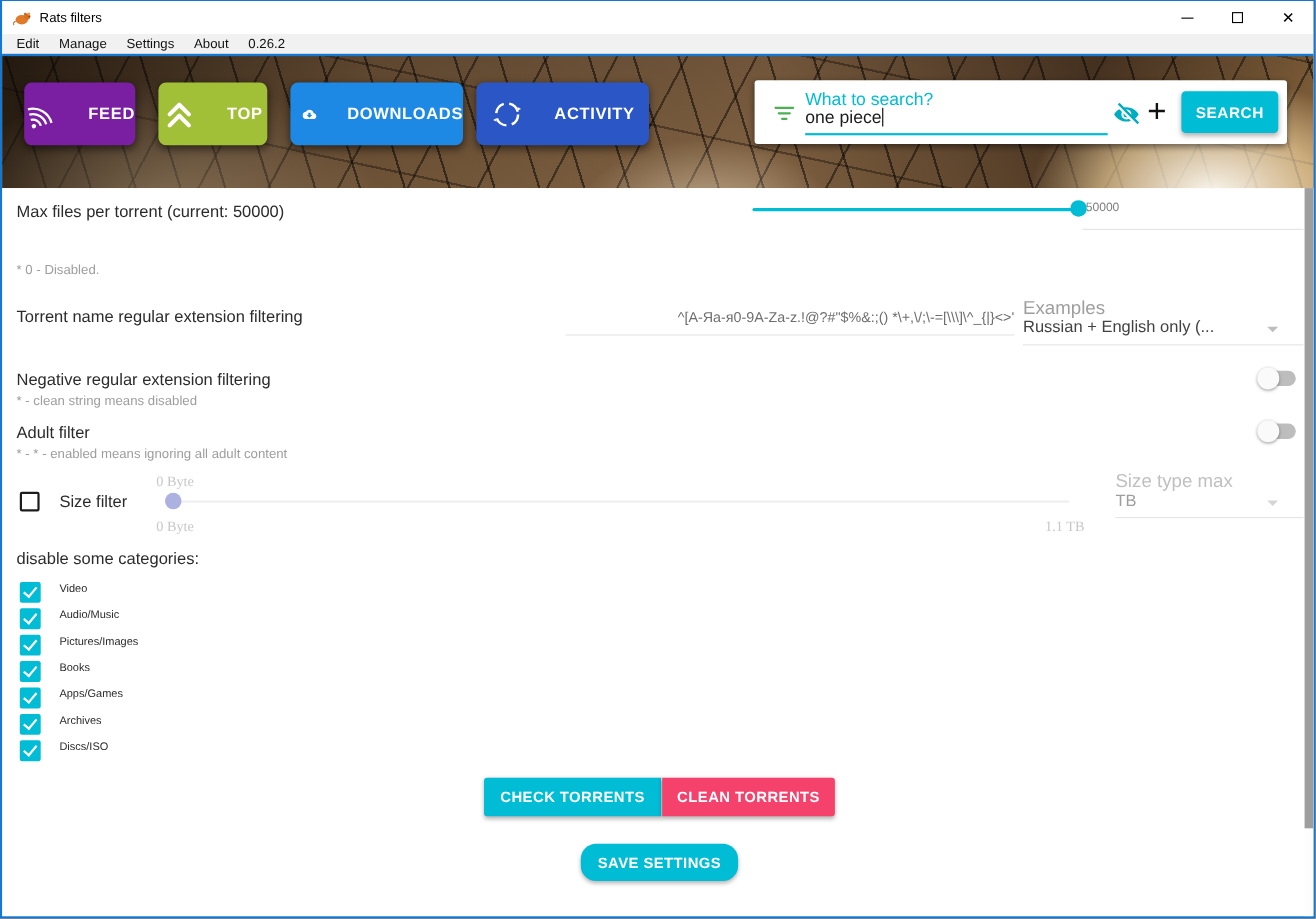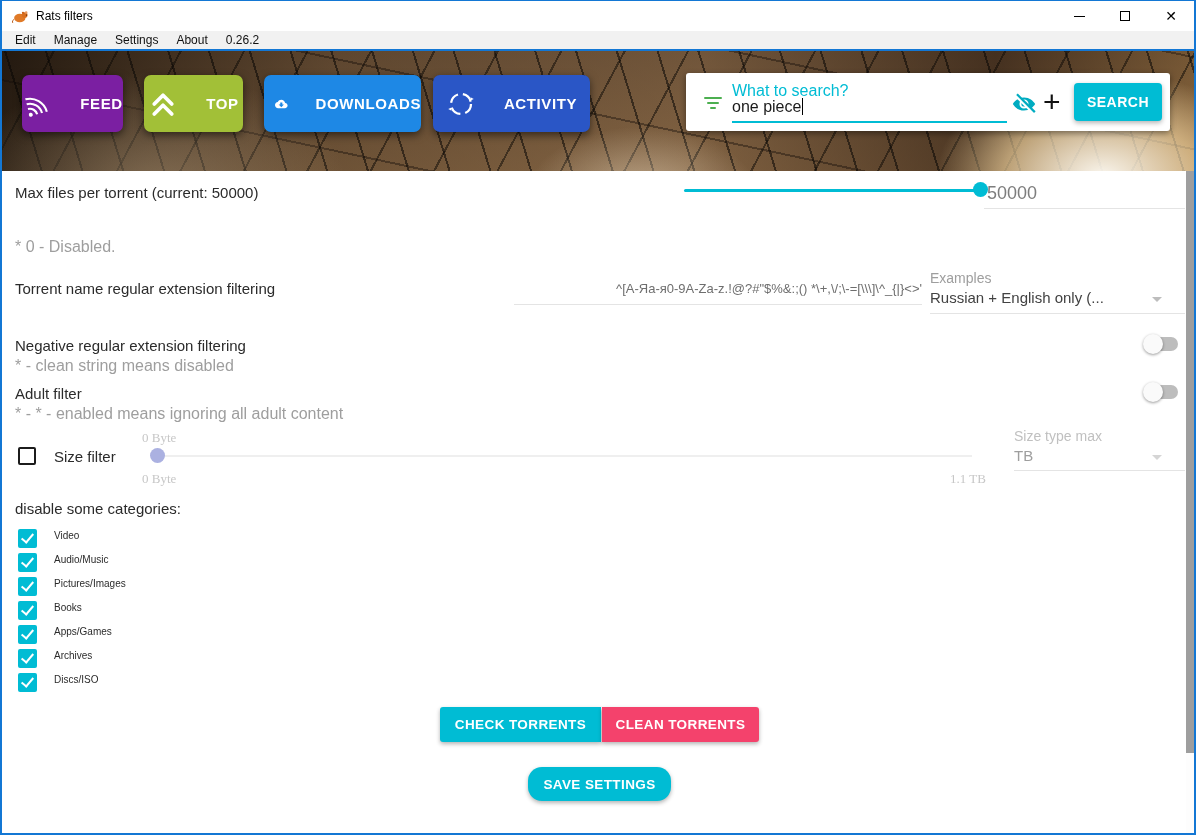--- a/index.html
+++ b/index.html
@@ -60,27 +60,27 @@
   .eyeoff-icon { position:absolute; left:325px; top:18px; width:26px; height:26px; }
   .plus-icon { position:absolute; left:357px; top:12px; font-size:30px; font-weight:300; color:#111; cursor:pointer; }
   .search-btn {
     position:absolute; left:388px; top:10px; width:88px; height:38px; background:#00bcd4;
     border:none; border-radius:4px; color:#fff; font-size:14px; font-weight:bold; letter-spacing:0.5px;
     box-shadow:0 2px 5px rgba(0,0,0,0.3); cursor:pointer; font-family:"Liberation Sans",sans-serif;
   }
   
   .content { position:absolute; left:0; top:170px; right:0; bottom:0; background:#fff; }
   .lbl { position:absolute; font-size:15px; color:#2b2b2b; }
-  .note { position:absolute; font-size:16px; color:#9e9e9e; }
-  .hint-lbl { position:absolute; font-size:14px; color:#9e9e9e; }
+  .note { position:absolute; font-size:12px; color:#9e9e9e; }
+  .hint-lbl { position:absolute; font-size:17px; color:#9e9e9e; }
   .underline { position:absolute; height:1px; background:#e4e4e4; }
   
   .slider1-track { position:absolute; left:682px; top:18px; width:296px; height:3px; background:#00bcd4; border-radius:2px; }
   .slider1-thumb { position:absolute; left:971px; top:11px; width:15px; height:15px; border-radius:50%; background:#00bcd4; cursor:pointer; }
-  .maxfiles-value { position:absolute; left:985px; top:12px; font-size:18px; color:#7d7d7d; }
+  .maxfiles-value { position:absolute; left:985px; top:12px; font-size:11px; color:#7d7d7d; }
   .regex-value { position:absolute; left:510px; top:110px; width:410px; text-align:right; font-size:13px; color:#6e6e6e; white-space:nowrap; overflow:hidden; }
   .chevron { position:absolute; width:0; height:0; border-left:5px solid transparent; border-right:5px solid transparent; border-top:5px solid #bdbdbd; }
   
   .toggle { position:absolute; width:36px; height:20px; cursor:pointer; }
   .toggle .track { position:absolute; left:2px; top:3px; width:33px; height:14px; border-radius:7px; background:#bdbdbd; }
   .toggle .knob { position:absolute; left:0; top:0; width:20px; height:20px; border-radius:50%; background:#fafafa; box-shadow:0 1px 3px rgba(0,0,0,0.4); }
   
   .checkbox-empty { position:absolute; width:18px; height:18px; border:2px solid #1c1c1c; border-radius:2px; background:#fff; cursor:pointer; }
   .serif-gray { position:absolute; font-family:"Liberation Serif", serif; font-size:13px; color:#c7c7c7; }
   .slider2-track { position:absolute; left:150px; top:284px; width:820px; height:2px; background:#efefef; }

